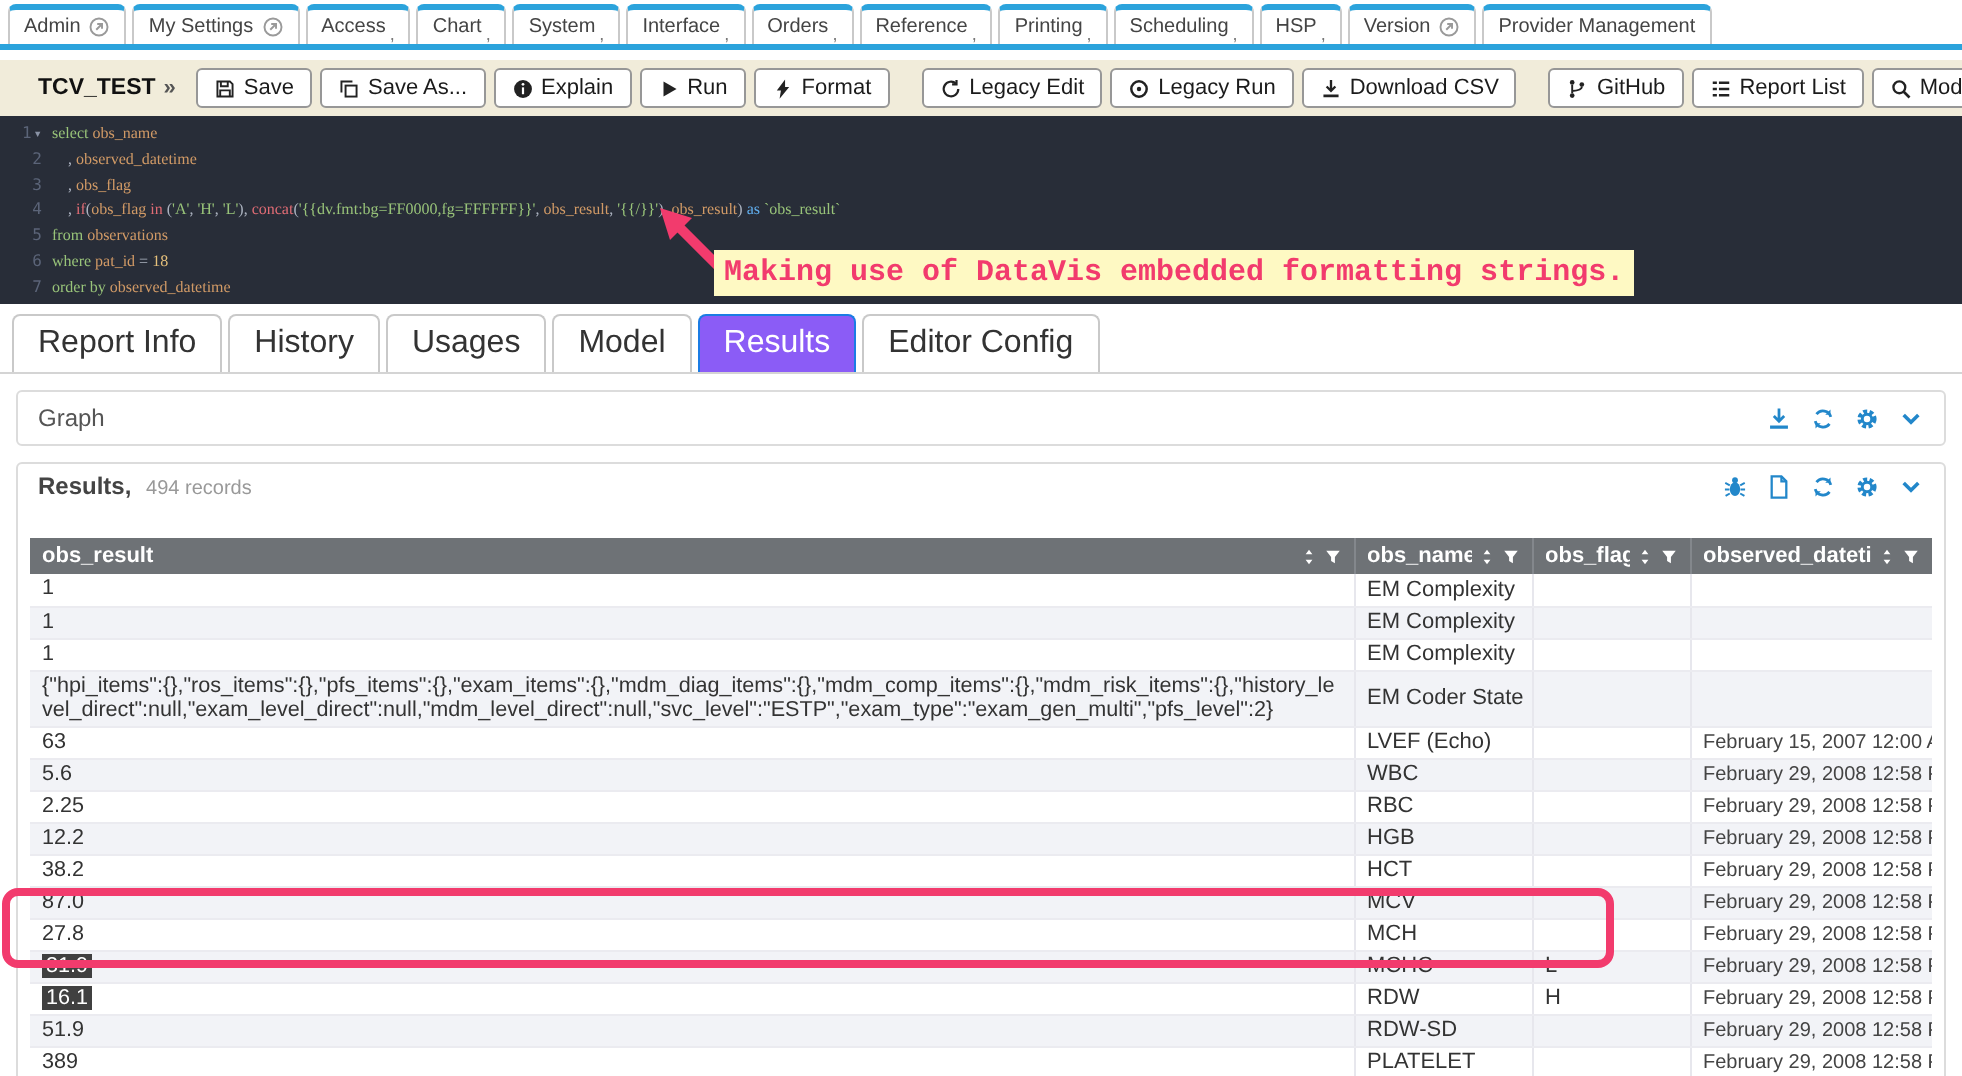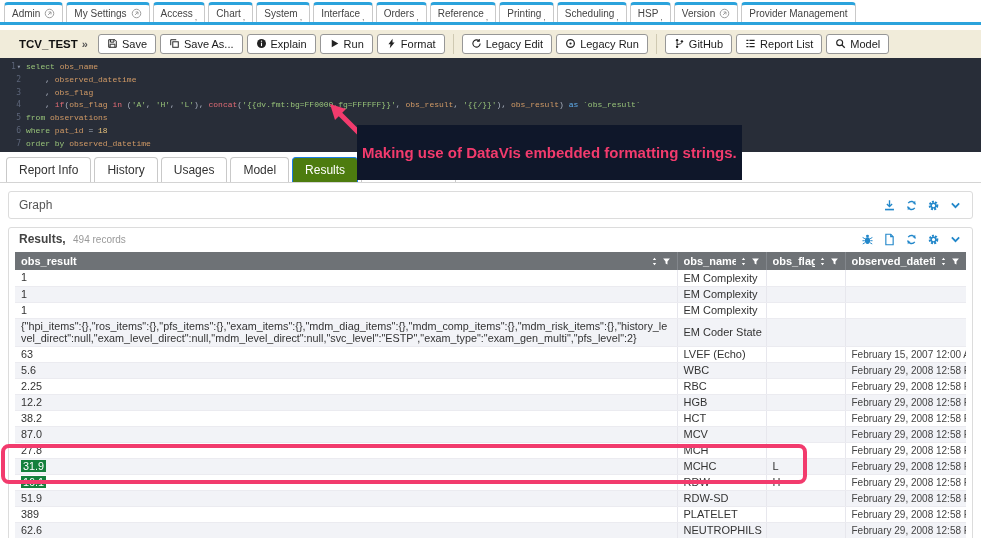--- a/index.html
+++ b/index.html
@@ -10,52 +10,52 @@
   .nav{display:flex;align-items:flex-end;gap:3px;padding:2px 2px 0 4px;border-bottom:3px solid #2ba3dc;background:#fff}
   .tab{display:flex;align-items:center;gap:4px;border:1px solid #c9c9c9;border-bottom:none;border-top:3px solid #2ba3dc;
        border-radius:4px 4px 0 0;padding:3px 7px;font-size:10px;color:#444;background:#fff;white-space:nowrap}
   .tab .ic{width:11px;height:11px;color:#9a9a9a}
   .tab .dd{font-size:9px;color:#777;position:relative;top:3px;margin-left:-2px}
 
   
   .toolbar{margin-top:5px;background:#f1ecda;padding:4px 6px;display:flex;align-items:center;gap:4px;height:28px}
   .rpt{font-weight:bold;font-size:11.5px;color:#111;margin-left:13px}
   .chev{color:#555;font-size:11px;margin-right:6px;font-weight:bold}
-  .tbtn{display:flex;align-items:flex-start;gap:4px;background:#fff;border:1px solid #979797;border-radius:3px;
+  .tbtn{display:flex;align-items:flex-end;gap:4px;background:#fff;border:1px solid #979797;border-radius:3px;
         padding:3px 8px;font-size:11px;color:#1b1b1b;font-family:inherit;cursor:pointer;white-space:nowrap}
   .tbtn .ic{width:11px;height:11px;color:#222}
   .tb-sep{width:1px;height:20px;background:#cfc9b2;margin:0 4px}
   .ic svg{width:100%;height:100%;display:block}
 
   
   .editor{background:#282d38;padding-top:3px;height:94px;font-family:"DejaVu Sans Mono",monospace;
           font-size:8px;line-height:12.8px;color:#abb2bf;overflow:hidden}
   .cline{display:flex}
   .gut{width:26px;text-align:right;color:#5b6478;padding-right:5px;flex:none}
   .gut .fold{color:#8a93a5;font-size:7px;margin-left:1px}
-  .code{white-space:pre;font-family:Liberation Mono, monospace}
+  .code{white-space:pre;font-family:Liberation Serif, serif}
   .seg-kw{color:#98c379}.seg-fn{color:#e06c75}.seg-id{color:#d19a66}
   .seg-str{color:#98c379}.seg-num{color:#e5c07b}.seg-as{color:#61afef}.seg-pl{color:#abb2bf}
 
   
   .ann-arrow{position:absolute;left:327px;top:101px;width:38px;height:38px;z-index:9}
-  .ann-label{position:absolute;left:357px;top:125px;z-index:9;background:#0f172a;color:#f23b6d;
-             font-family:Liberation Sans, sans-serif;font-weight:bold;font-size:15px;line-height:23px;
-             padding:16px 5px;white-space:nowrap}
+  .ann-label{position:absolute;left:357px;top:125px;z-index:9;background:#fef9c3;color:#f23b6d;
+             font-family:Liberation Mono, monospace;font-weight:bold;font-size:15px;line-height:23px;
+             padding:0 5px;white-space:nowrap}
 
   
   .rtabs{display:flex;gap:3px;align-items:flex-end;padding:5px 0 0 6px;border-bottom:1px solid #d4d4d4;background:#fff}
   .rtab{border:1px solid #c9c9c9;border-bottom:none;border-radius:4px 4px 0 0;padding:5px 12px;
-        font-size:12px;color:#333;background:#fff;cursor:pointer;white-space:nowrap}
-  .rtab.active{background:#4d7c0f;color:#fff;border-color:#1b7ce4}
+        font-size:16px;color:#333;background:#fff;cursor:pointer;white-space:nowrap}
+  .rtab.active{background:#8b5cf6;color:#fff;border-color:#1b7ce4}
 
   
   .panel{margin:8px 8px 0;border:1px solid #dcdcdc;border-radius:3px;background:#fff}
   .phead{display:flex;align-items:center;padding:6px 10px;font-size:12px;color:#555}
-  .results-panel .phead{padding:4px 10px 6px}
+  .results-panel .phead{padding:4px 10px 19px}
   .ptitle{flex:1}
   .rtitle{font-weight:bold;color:#444;font-size:12px}
   .rcount{color:#999;font-size:10px;margin-left:4px}
   .picons{display:flex;gap:9px;color:#2287ca;align-items:center}
   .picons .ic{width:13px;height:13px;cursor:pointer}
 
   
   .tblwrap{padding:0 6px}
   table{width:100%;border-collapse:collapse;table-layout:fixed;font-size:11px;color:#333}
   th{background:#6e7276;color:#fff;font-weight:bold;text-align:left;padding:0 6px;font-size:11px;height:18px;
@@ -63,21 +63,21 @@
   th:last-child{border-right:none}
   .hflex{display:flex;align-items:center}
   .hlabel{flex:1;overflow:hidden;white-space:nowrap}
   th .ic{width:9px;height:9px;margin-left:3px;color:#fff;cursor:pointer;flex:none}
   td{padding:1px 6px;border-bottom:1px solid #ebebf0;border-right:1px solid #e7e7ed;height:16px;
      overflow:hidden;white-space:nowrap}
   td:last-child{border-right:none}
   td.obs{word-break:break-all;white-space:normal;font-size:10.8px;line-height:12.6px}
   td.date{font-size:10px;color:#444}
   tbody tr:nth-child(even){background:#f2f3f7}
-  .badge{display:inline-block;background:#15803d;color:#fff;padding:0 2px;font-size:10.8px}
+  .badge{display:inline-block;background:#404040;color:#fff;padding:0 2px;font-size:10.8px}
 
   
   .hl-rect{position:absolute;left:1px;top:444px;width:806px;height:40px;border:4px solid #f23b6d;
            border-radius:8px;z-index:8;pointer-events:none}
 </style>
 </head>
 <body>
 
 <div class="nav">
     <div class="tab">
@@ -206,20 +206,29 @@
       <span>Legacy Edit</span>
     </button>
     <button class="tbtn">
       <span class="ic">
         <svg viewBox="0 0 16 16">
           <circle cx="8" cy="8" r="5.6" fill="none" stroke="currentColor" stroke-width="1.8"></circle>
           <circle cx="8" cy="8" r="1.6" fill="currentColor"></circle>
         </svg>
       </span>
       <span>Legacy Run</span>
+    </button>
+    <button class="tbtn">
+      <span class="ic">
+        <svg viewBox="0 0 16 16">
+          <path d="M8 1.5v7.5M4.8 6.2L8 9.4l3.2-3.2" fill="none" stroke="currentColor" stroke-width="1.7"></path>
+          <path d="M2.5 13h11" stroke="currentColor" stroke-width="2"></path>
+        </svg>
+      </span>
+      <span>Download CSV</span>
     </button>
     <div class="tb-sep"></div>
     <button class="tbtn">
       <span class="ic">
         <svg viewBox="0 0 16 16">
           <circle cx="4.5" cy="3.2" r="1.7" fill="currentColor"></circle>
           <circle cx="4.5" cy="12.8" r="1.7" fill="currentColor"></circle>
           <circle cx="11.5" cy="4.8" r="1.7" fill="currentColor"></circle>
           <path d="M4.5 4.9v6.2M4.5 9.5c4-.4 7-1.6 7-3" fill="none" stroke="currentColor" stroke-width="1.4"></path>
         </svg>

